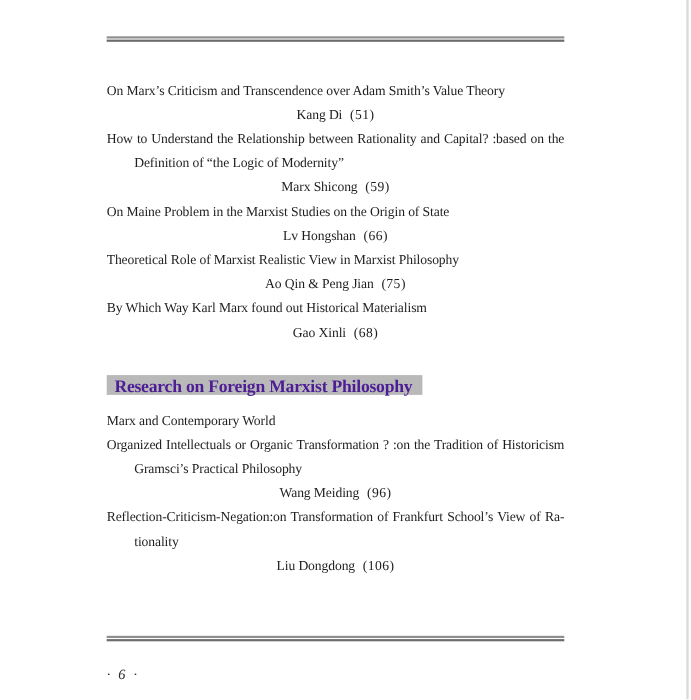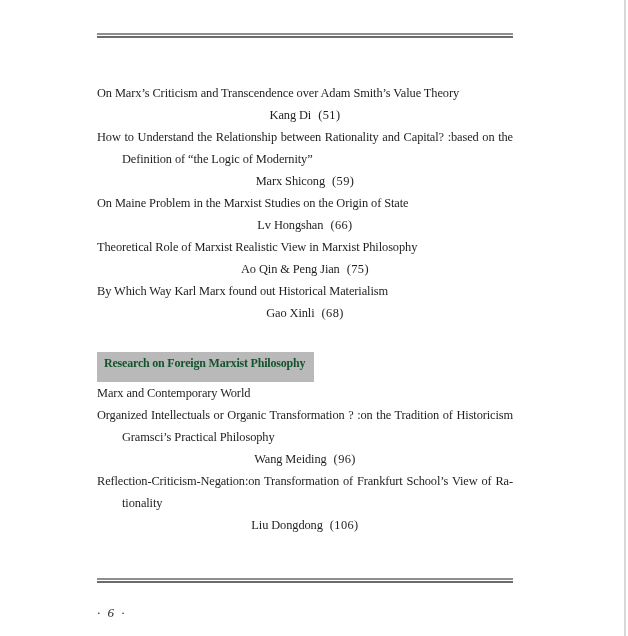--- a/index.html
+++ b/index.html
@@ -30,21 +30,21 @@
     width: 416px;
     height: 1px;
     border-top: 2px solid #8f8f8f;
     border-bottom: 2px solid #6c6c6c;
   }
   .rule-top { top: 33px; }
   .rule-bottom { top: 578px; }
   .content {
     position: absolute;
     left: 97px;
-    top: 82px;
+    top: 71px;
     width: 416px;
     font-size: 12.4px;
     letter-spacing: -0.1px;
   }
   .line {
     height: 22px;
     line-height: 22px;
     white-space: nowrap;
   }
   .just {
@@ -54,26 +54,26 @@
     text-align-last: justify;
     letter-spacing: -0.12px;
   }
   .cont { padding-left: 25px; }
   .author { text-align: center; white-space: nowrap; }
   .author .pg { margin-left: 7px; letter-spacing: 0.4px; }
   .section-gap { height: 28px; }
   .section-header-row { height: 22px; margin-bottom: 8px; }
   .section-header {
     display: inline-block;
-    height: 30px;
+    height: 18px;
     line-height: 22px;
     background: #b9b9b9;
-    color: #14532d;
+    color: #4c1d95;
     font-weight: bold;
-    font-size: 12px;
+    font-size: 16px;
     letter-spacing: -0.2px;
     padding: 0 9px 0 7px;
   }
   .footer-page {
     position: absolute;
     left: 97px;
     top: 602px;
     height: 22px;
     line-height: 22px;
     font-size: 13px;

